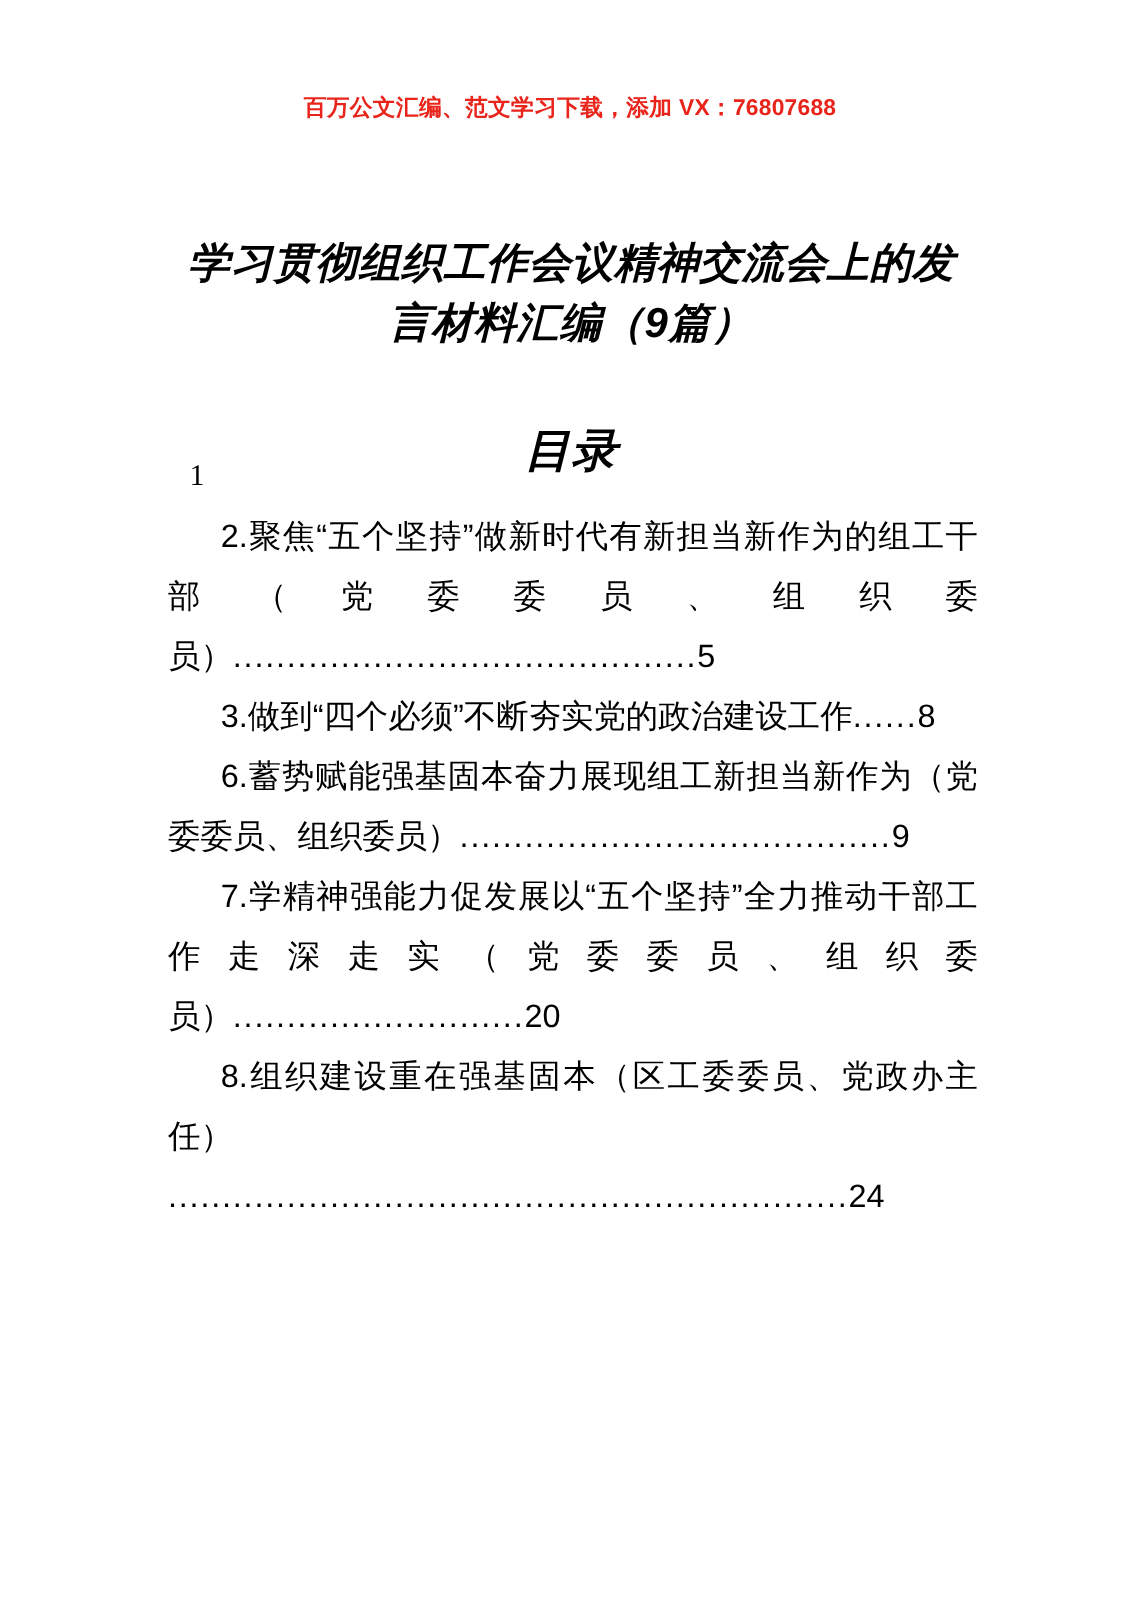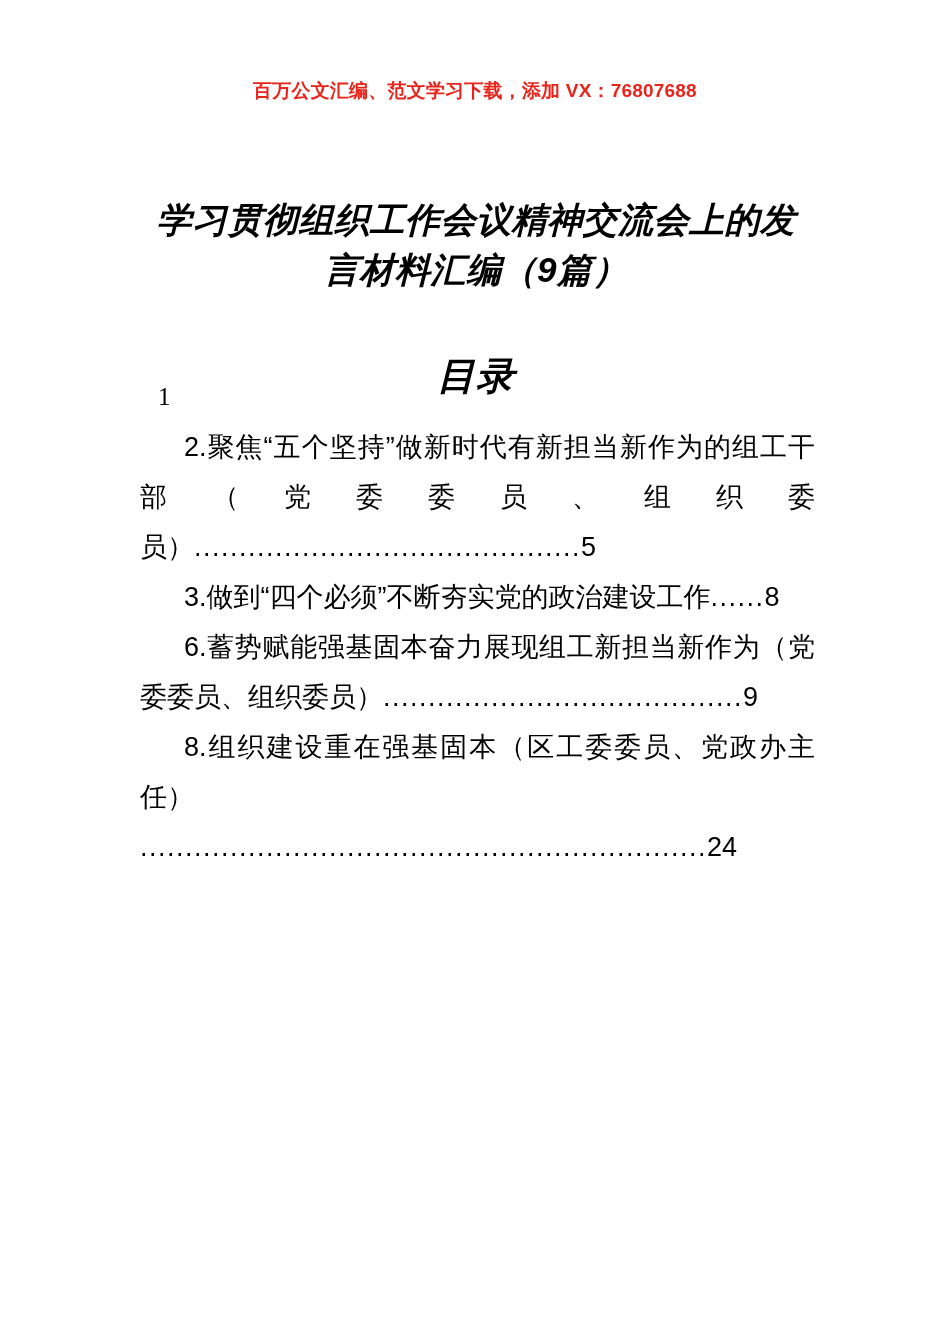--- a/index.html
+++ b/index.html
@@ -137,19 +137,22 @@
     <p class="toc-entry">
       <span class="lead-indent"></span><span>3</span><span>.</span><span>做到“四个必须”不断夯实党的政治建设工作</span><span class="dots">......</span><span class="pagenum">8</span>
     </p>
 
 
 
     <p class="toc-entry">
       <span class="lead-indent"></span><span>6</span><span>.</span><span>蓄势赋能强基固本奋力展现组工新担当新作为（党委委员、组织委员）</span><span class="dots">........................................</span><span class="pagenum">9</span>
     </p>
 
+    <p class="toc-entry">
+      <span class="lead-indent"></span><span>7</span><span>.</span><span>学精神强能力促发展以“五个坚持”全力推动干部工作走深走实（党委委员、组织委员）</span><span class="dots">...........................</span><span class="pagenum">20</span>
+    </p>
 
     <p class="toc-entry">
       <span class="lead-indent"></span><span>8</span><span>.</span><span>组织建设重在强基固本（区工委委员、党政办主任）</span><span class="leader-line"><span class="dots">...............................................................</span><span class="pagenum">24</span></span>
     </p>
 
   </div>
 </div>
 
 </body></html>

